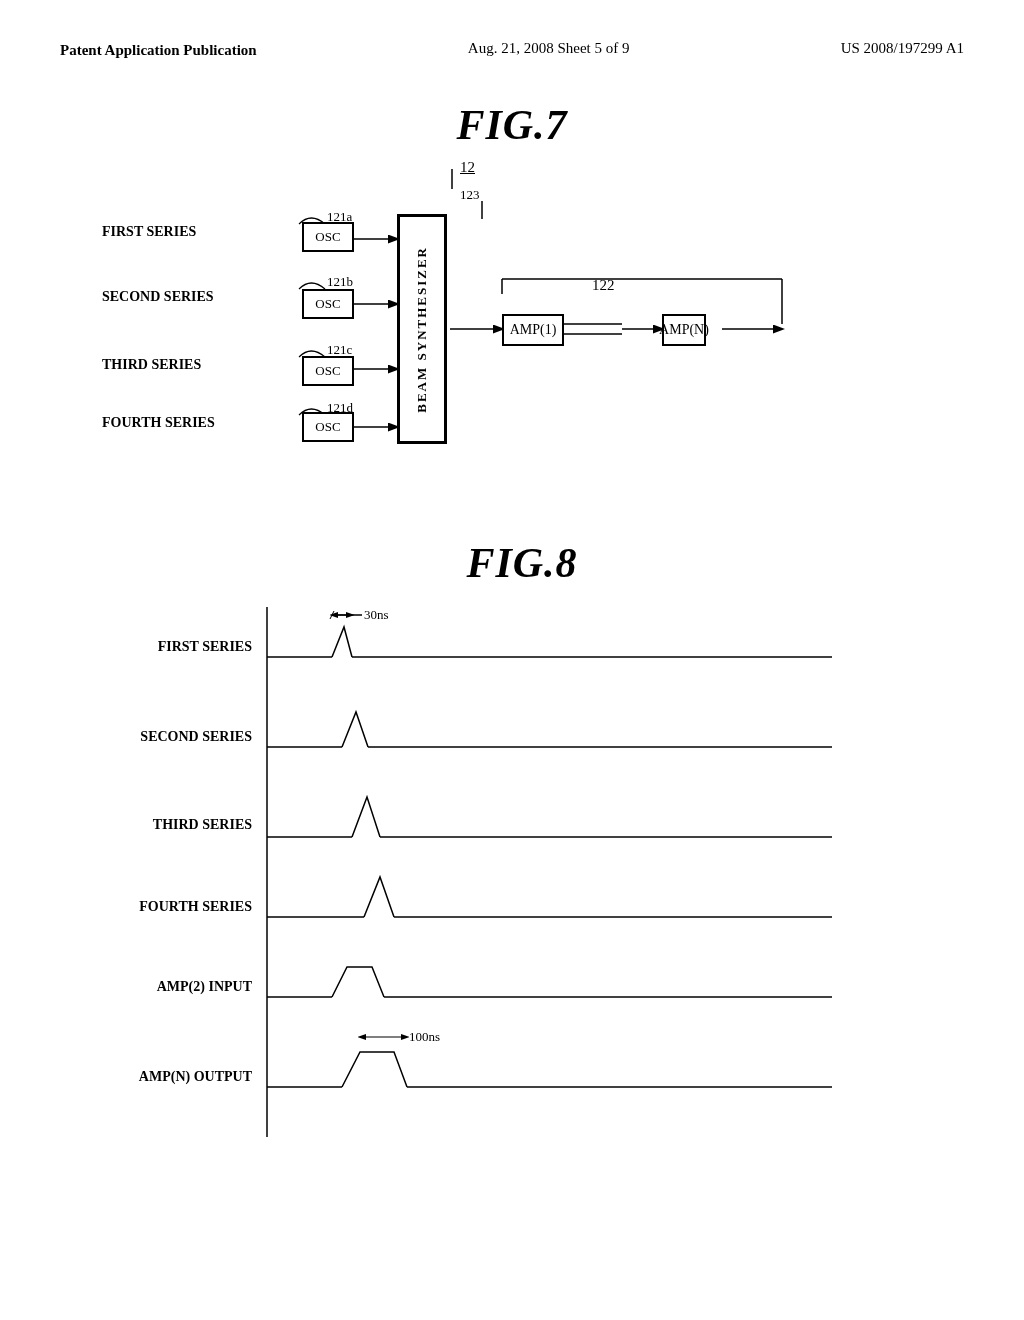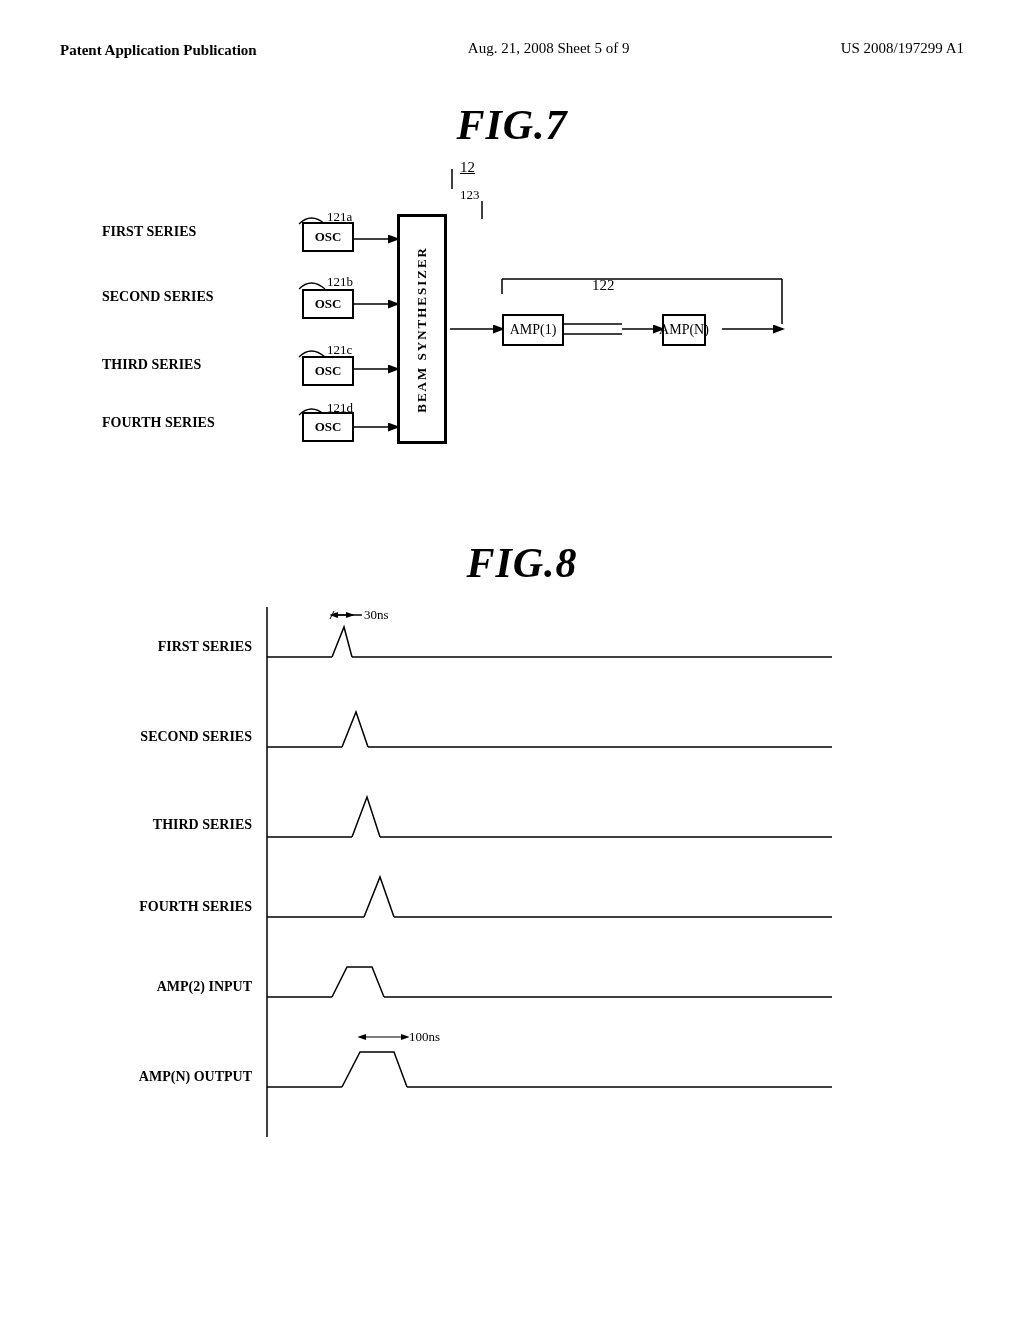--- a/index.html
+++ b/index.html
@@ -72,21 +72,21 @@
     
     .osc-box {
       position: absolute;
       border: 2px solid #000;
       width: 52px;
       height: 30px;
       display: flex;
       align-items: center;
       justify-content: center;
       font-size: 13px;
-      font-weight: bold;
+      font-weight: normal;
       background: #fff;
     }
 
     
     .series-label {
       position: absolute;
       font-size: 14px;
       font-weight: bold;
       white-space: nowrap;
     }

